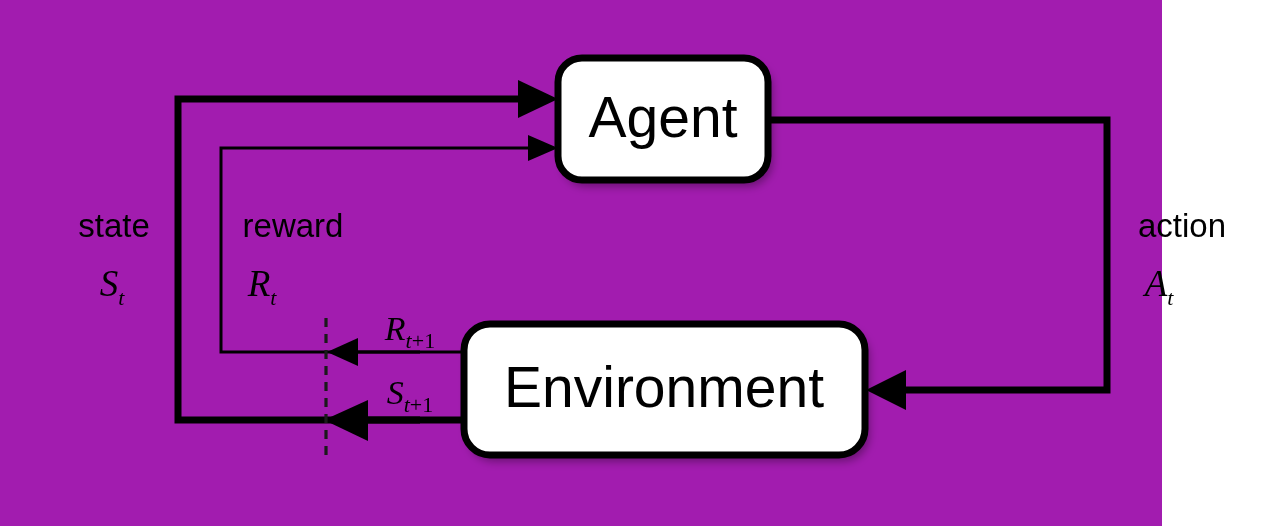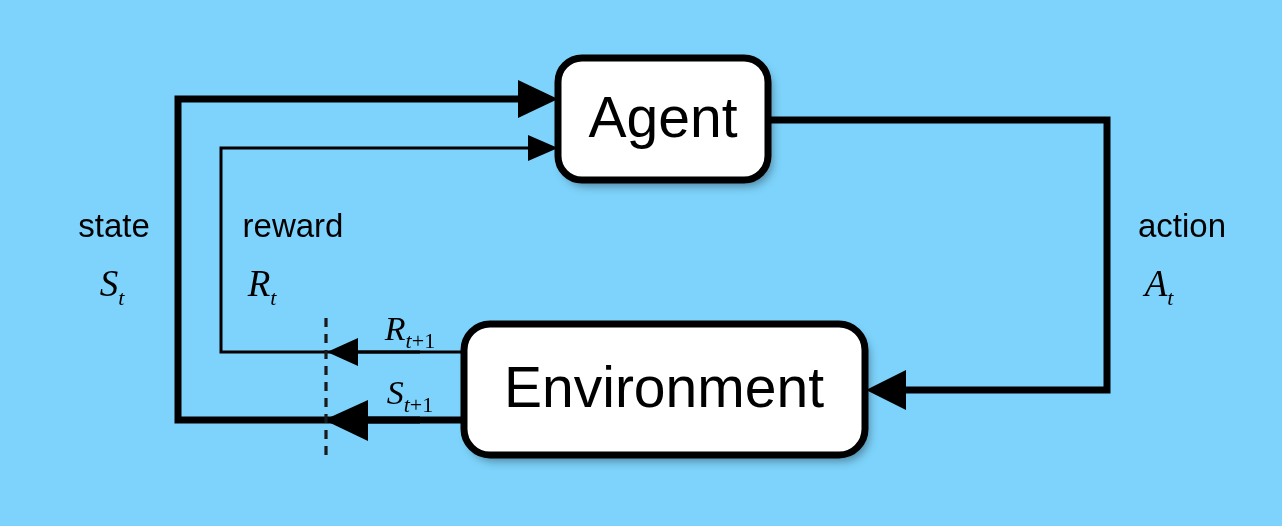--- a/index.html
+++ b/index.html
@@ -9,23 +9,23 @@
     background: #ffffff;
   }
   body {
     width: 1282px;
     height: 526px;
     overflow: hidden;
     font-family: "Liberation Sans", sans-serif;
   }
   #diagram-root {
     position: relative;
-    width: 1282px;
+    width: 1162px;
     height: 526px;
-    background: #7dd3fc;
+    background: #a21caf;
   }
   svg#rl-diagram {
     display: block;
     width: 1282px;
     height: 526px;
   }
   .box-fill   { fill: #ffffff; }
   .box-stroke { stroke: #000000; fill: none; }
   .flow-line  { stroke: #000000; fill: none; stroke-linecap: butt; stroke-linejoin: miter; }
   .flow-thick { stroke-width: 7; }

